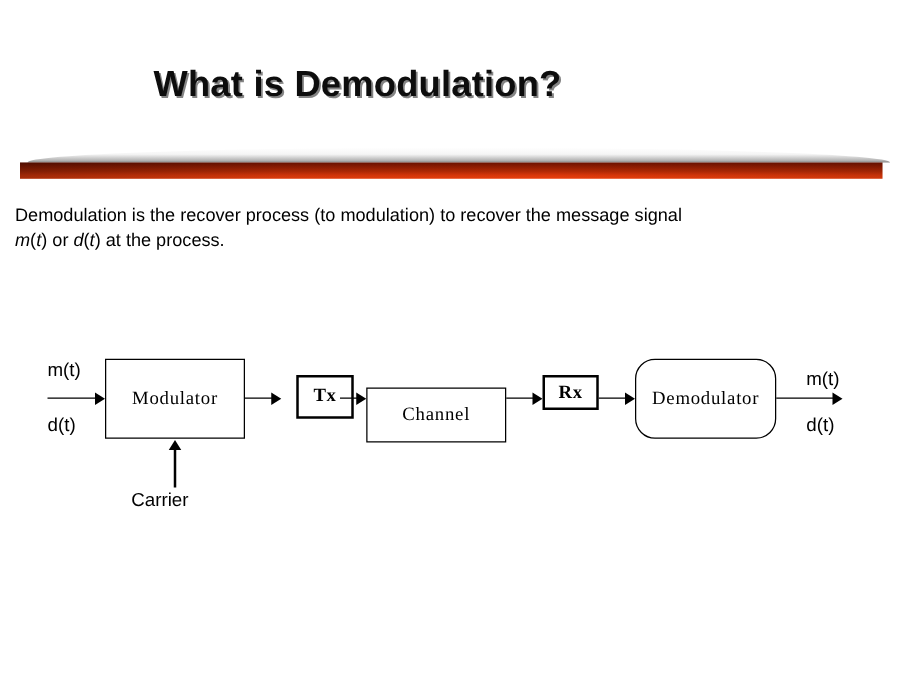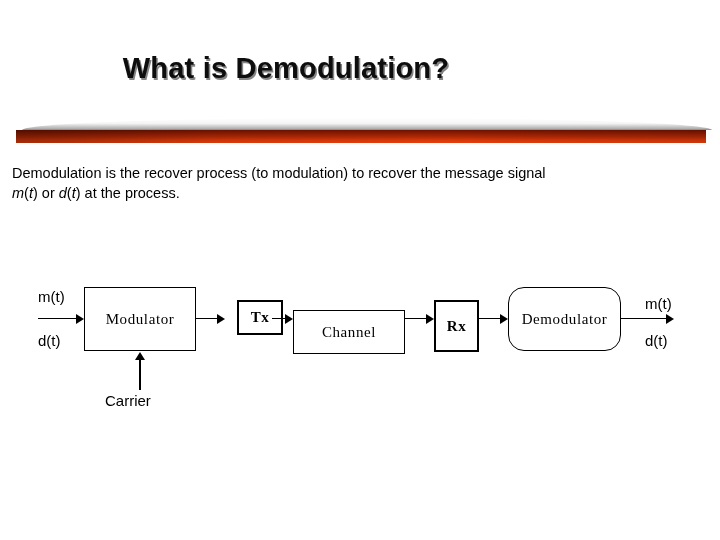--- a/index.html
+++ b/index.html
@@ -179,21 +179,21 @@
   <div class="dgm-line h" style="left:272px; top:47.5px; width:16px;"></div>
   <div class="arrow-head-r" style="left:285px; top:43.5px;"></div>
 
   <div class="dgm-box" style="left:293px; top:26px; width:112px; height:44px;margin-top:14px;">
     <span>Channel</span>
   </div>
 
   <div class="dgm-line h" style="left:405px; top:47.5px; width:24px;"></div>
   <div class="arrow-head-r" style="left:426px; top:43.5px;"></div>
 
-  <div class="dgm-box thick" style="left:434px; top:30px; width:45px; height:52px;align-items:center;">
+  <div class="dgm-box thick" style="left:434px; top:30px; width:45px; height:28px;align-items:center;">
     <span>Rx</span>
   </div>
 
   <div class="dgm-line h" style="left:479px; top:47.5px; width:24px;"></div>
   <div class="arrow-head-r" style="left:500px; top:43.5px;"></div>
 
   <div class="dgm-box" style="left:508px; top:17px; width:113px; height:64px;border-radius:16px;">
     <span>Demodulator</span>
   </div>
 

